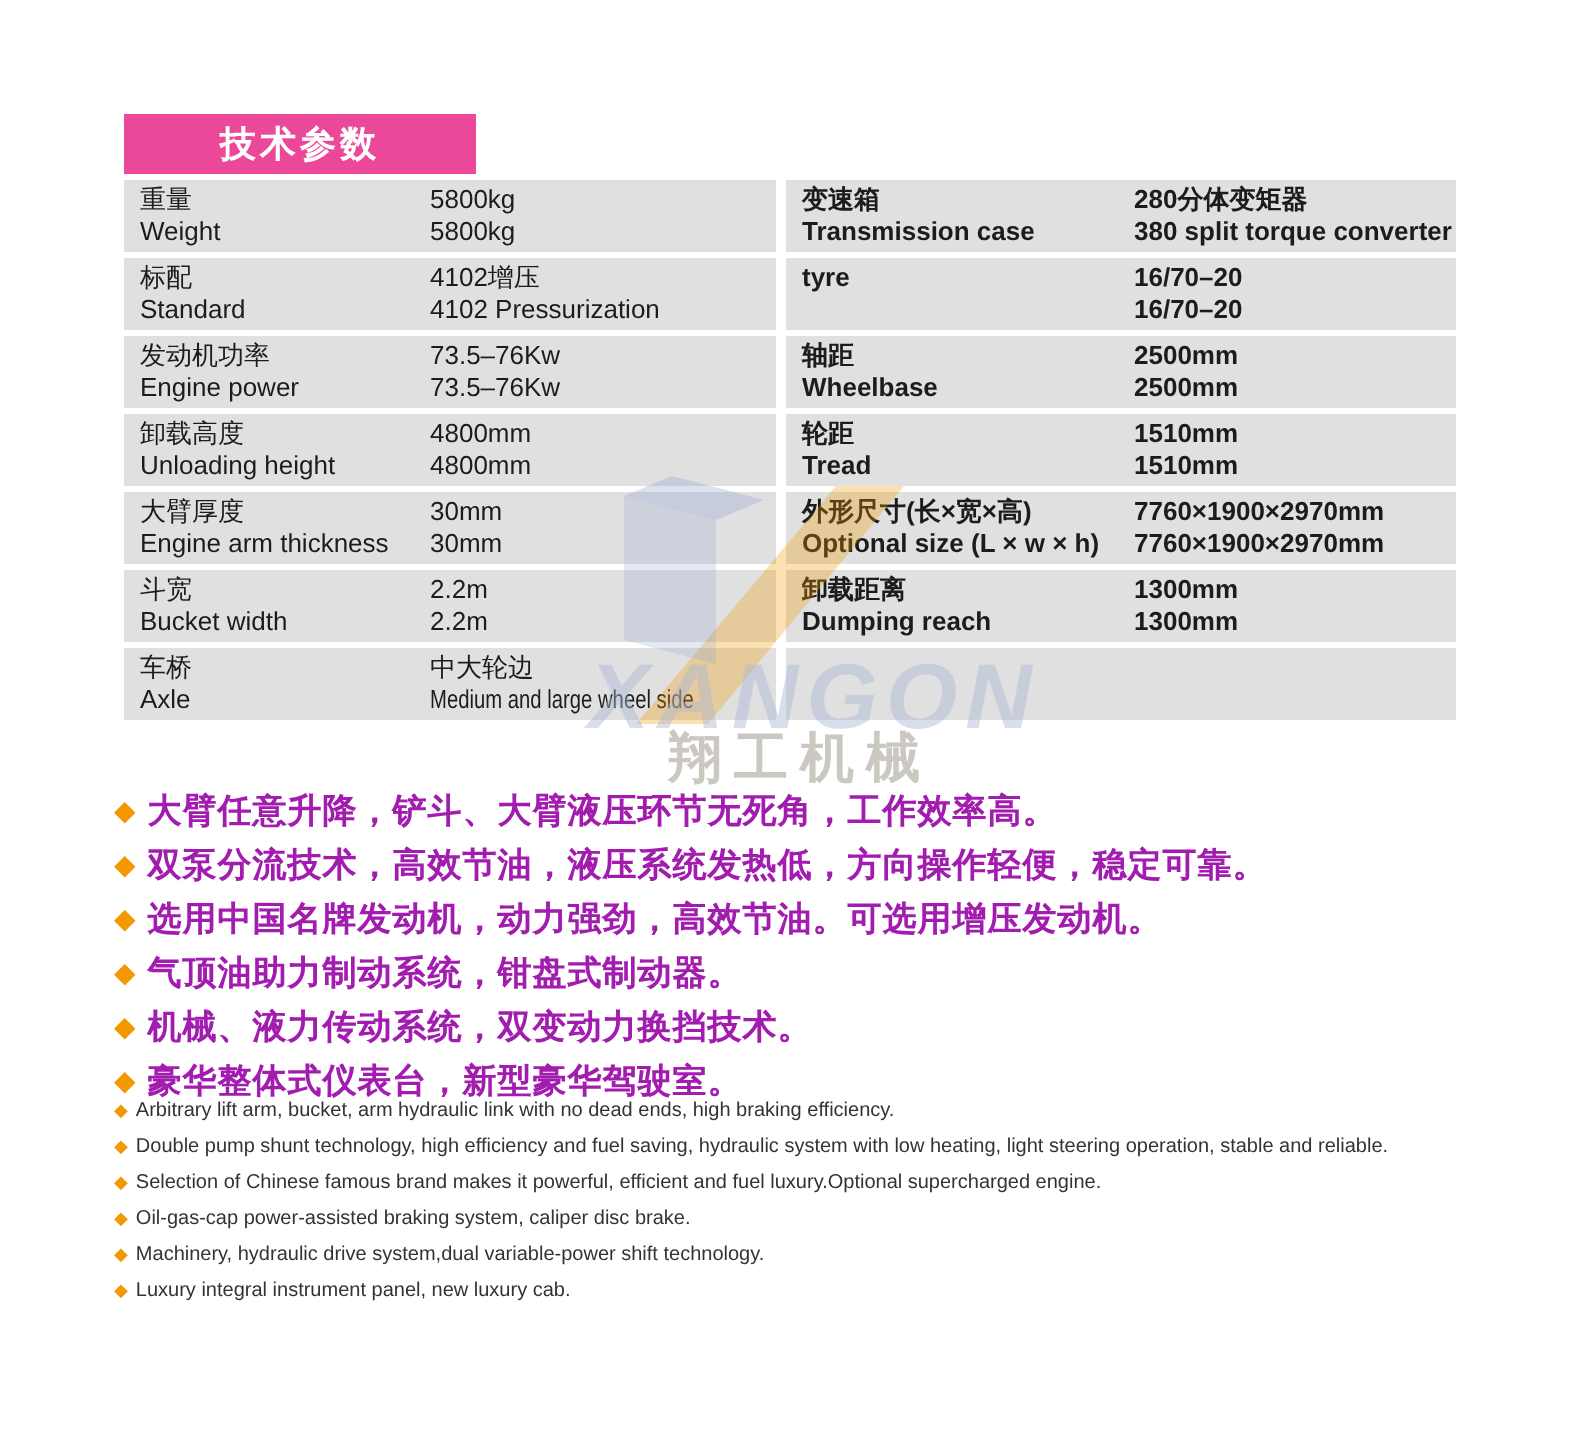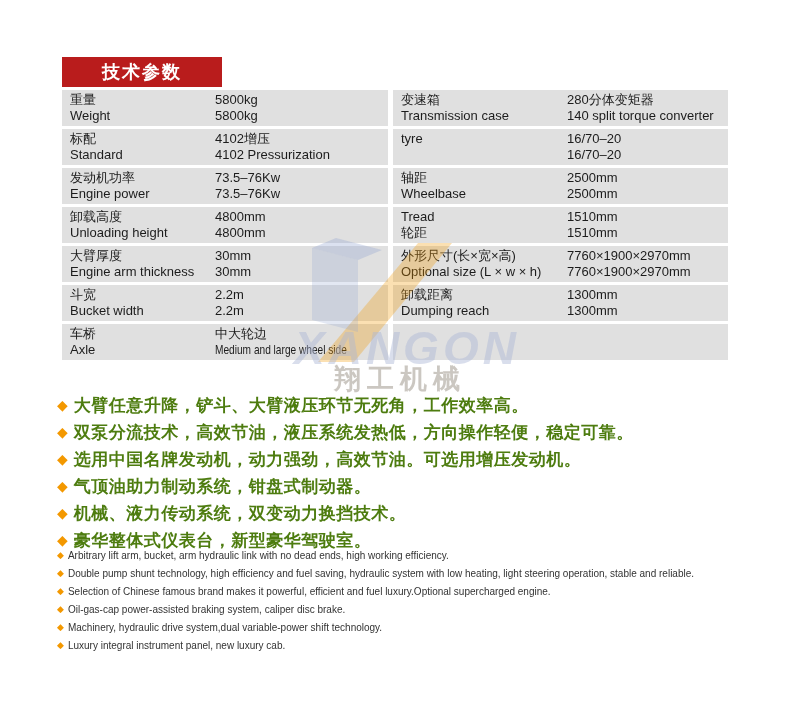--- a/index.html
+++ b/index.html
@@ -1,49 +1,49 @@
 <!DOCTYPE html>
 <html><head>
 <meta charset="utf-8">
 <style>
   html,body{margin:0;padding:0;}
   body{
     width:790px;height:719px;background:#ffffff;position:relative;overflow:hidden;
     font-family:"Liberation Sans","DejaVu Sans",sans-serif;color:#1c1c1c;
   }
   .title-banner{
-    position:absolute;left:62px;top:57px;width:160px;height:30px;
-    background:#b91c1c;display:flex;align-items:center;justify-content:center;
+    position:absolute;left:62px;top:57px;width:176px;height:30px;
+    background:#ec4899;display:flex;align-items:center;justify-content:center;
   }
   .title-banner span{color:#ffffff;font-size:18px;font-weight:bold;letter-spacing:2px;}
   .spec-table{
     position:absolute;left:62px;top:90px;width:666px;display:flex;gap:5px;z-index:1;
   }
   .spec-col{display:flex;flex-direction:column;gap:3px;}
   .col-left{width:326px;}
-  .col-right{width:335px;}
+  .col-right{width:335px;font-weight:bold;}
   .cell-row{
     height:36px;background:#e0e0e0;display:flex;align-items:flex-start;
     padding:2px 0 0 8px;box-sizing:border-box;
   }
   .labels{flex:0 0 auto;}
   .col-left .labels{width:145px;}
   .col-right .labels{width:166px;}
   .vals{flex:1 1 auto;min-width:0;}
   .line{font-size:13px;line-height:16px;white-space:nowrap;}
   .col-left .cell-row:last-child .val-en{
     display:inline-block;transform:scaleX(.78);transform-origin:left center;
   }
   
   .watermark{position:absolute;left:270px;top:230px;width:270px;height:165px;z-index:2;pointer-events:none;}
   
   .features-zh{position:absolute;left:57px;top:392px;width:700px;z-index:3;}
   .features-zh .feat{display:flex;align-items:center;height:27px;}
   .features-zh .diamond{color:#f39800;font-size:14px;margin-right:6px;line-height:27px;}
-  .features-zh .feat-text{font-size:17px;font-weight:bold;color:#4d7c0f;white-space:nowrap;letter-spacing:.5px;}
+  .features-zh .feat-text{font-size:17px;font-weight:bold;color:#a21caf;white-space:nowrap;letter-spacing:.5px;}
   .features-en{position:absolute;left:57px;top:546px;width:720px;z-index:3;}
   .features-en .feat{display:flex;align-items:center;height:18px;}
   .features-en .diamond{color:#f39800;font-size:9px;margin-right:4px;line-height:18px;}
   .features-en .feat-text{font-size:10px;color:#333;white-space:nowrap;}
 </style>
 </head>
 <body>
 
 <div class="title-banner">
   <span>技术参数</span>
@@ -131,21 +131,21 @@
     </div>
   <div class="spec-col col-right">
 
       <div class="cell-row">
         <div class="labels">
           <div class="line">变速箱</div>
           <div class="line">Transmission case</div>
         </div>
         <div class="vals">
           <div class="line">280分体变矩器</div>
-          <div class="line"><span class="val-en">140 split torque converter</span></div>
+          <div class="line"><span class="val-en">380 split torque converter</span></div>
         </div>
       </div>
 
       <div class="cell-row">
         <div class="labels">
           <div class="line">tyre</div>
         </div>
         <div class="vals">
           <div class="line">16/70–20</div>
           <div class="line"><span class="val-en">16/70–20</span></div>
@@ -158,22 +158,22 @@
           <div class="line">Wheelbase</div>
         </div>
         <div class="vals">
           <div class="line">2500mm</div>
           <div class="line"><span class="val-en">2500mm</span></div>
         </div>
       </div>
 
       <div class="cell-row">
         <div class="labels">
+          <div class="line">轮距</div>
           <div class="line">Tread</div>
-          <div class="line">轮距</div>
         </div>
         <div class="vals">
           <div class="line">1510mm</div>
           <div class="line"><span class="val-en">1510mm</span></div>
         </div>
       </div>
 
       <div class="cell-row">
         <div class="labels">
           <div class="line">外形尺寸(长×宽×高)</div>
@@ -247,21 +247,21 @@
     <div class="feat">
       <span class="diamond">◆</span>
       <span class="feat-text">豪华整体式仪表台，新型豪华驾驶室。</span>
     </div>
   </div>
 
 <div class="features-en">
 
     <div class="feat">
       <span class="diamond">◆</span>
-      <span class="feat-text">Arbitrary lift arm, bucket, arm hydraulic link with no dead ends, high working efficiency.</span>
+      <span class="feat-text">Arbitrary lift arm, bucket, arm hydraulic link with no dead ends, high braking efficiency.</span>
     </div>
 
     <div class="feat">
       <span class="diamond">◆</span>
       <span class="feat-text">Double pump shunt technology, high efficiency and fuel saving, hydraulic system with low heating, light steering operation, stable and reliable.</span>
     </div>
 
     <div class="feat">
       <span class="diamond">◆</span>
       <span class="feat-text">Selection of Chinese famous brand makes it powerful, efficient and fuel luxury.Optional supercharged engine.</span>

